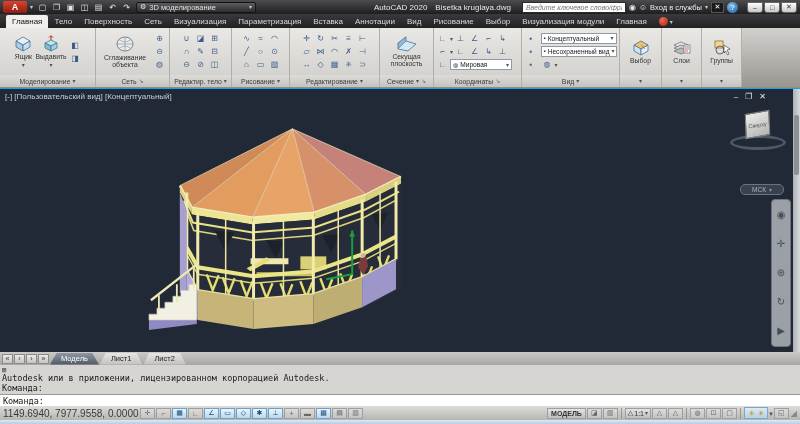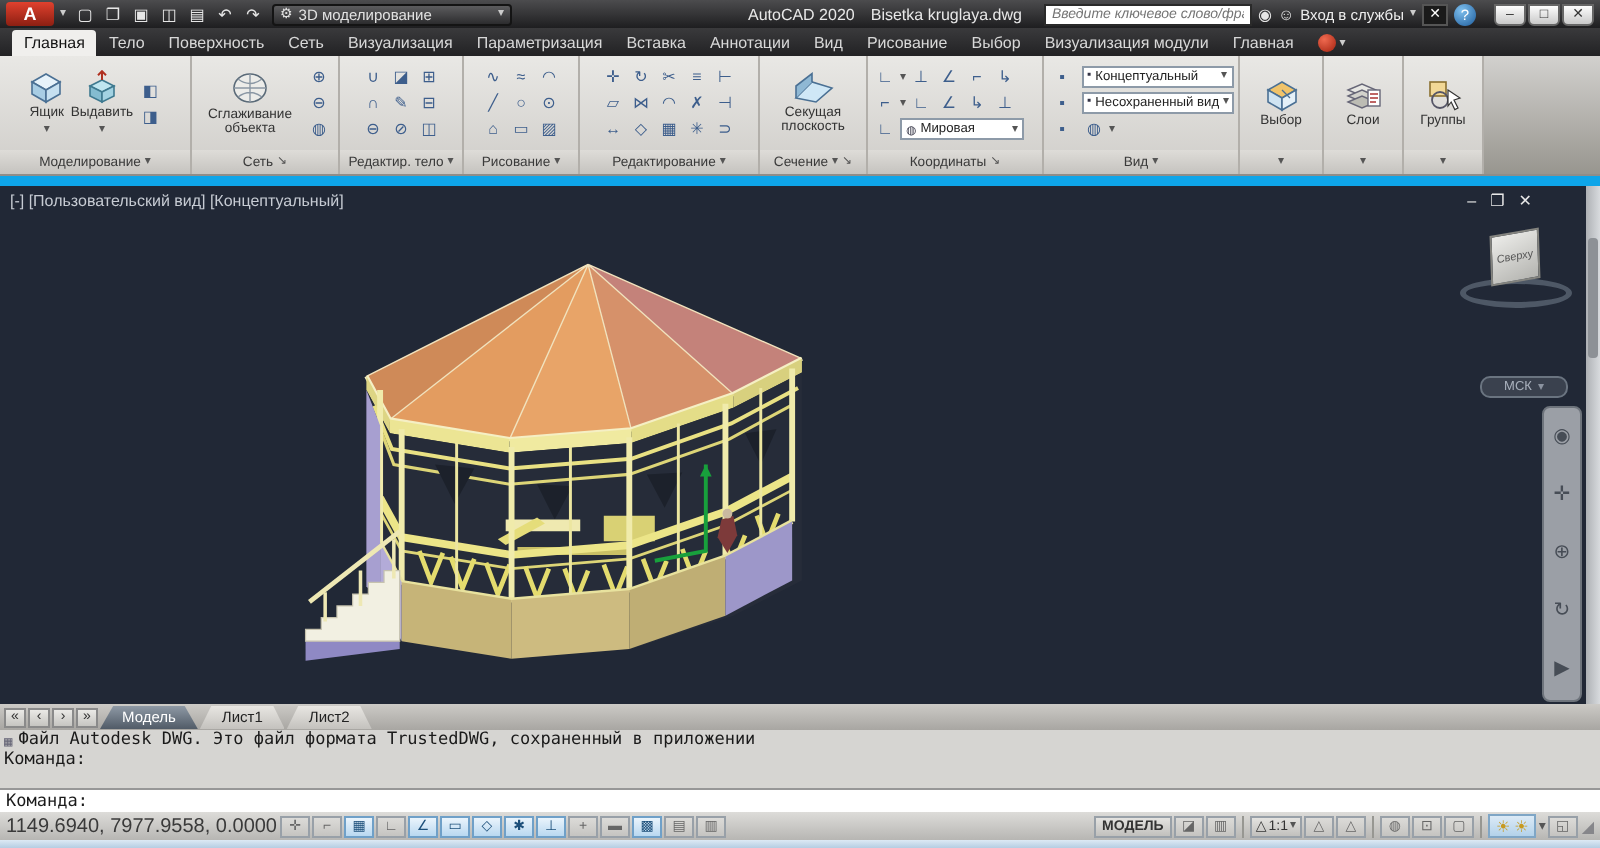--- a/index.html
+++ b/index.html
@@ -35,21 +35,21 @@
 .bb{display:flex;flex-direction:column;align-items:center;justify-content:center;font-size:6.8px;color:#333;line-height:1.05;text-align:center;gap:1px}
 .mini{width:13px;height:12px;display:flex;align-items:center;justify-content:center;font-size:8px;color:#3d5e8c}
 .mcol{display:flex;flex-direction:column;gap:1px}
 .mrow{display:flex;gap:1px;align-items:center}
 .g3{display:grid;grid-template-rows:repeat(3,13px);grid-auto-flow:column;column-gap:1px;align-items:center}
 .arr{font-size:6px;color:#555;line-height:1}
 .dd{display:flex;align-items:center;gap:2px;background:#fff;border:1px solid #8d9aa8;height:11px;font-size:6.6px;color:#222;padding:0 2px;white-space:nowrap}
 .dd .di{font-size:6px;color:#334}
 .pnl-spacer{flex:1;background:linear-gradient(#d2d1ce,#98968f);border-right:none}
 
-.viewport{position:absolute;top:88px;left:0;right:0;height:264px;background:#212836;border-top:5px solid #0ea5e9}
+.viewport{position:absolute;top:88px;left:0;right:0;height:264px;background:#212836;border-top:1px solid #0ea5e9}
 .vplabel{position:absolute;left:5px;top:3px;font-size:8px;color:#c6cbd3;z-index:3}
 .vpbtns{position:absolute;right:34px;top:3px;display:flex;gap:7px;color:#e8e8e8;font-size:8px;z-index:3}
 .modelsvg{position:absolute;inset:0;width:100%;height:100%}
 .vcube{position:absolute;right:20px;top:20px;width:44px;height:50px;z-index:3}
 .vring{position:absolute;left:-6px;top:26px;width:56px;height:15px;border:3px solid #4e5866;border-radius:50%}
 .vc{position:absolute;left:9px;top:3px;width:25px;height:25px;background:linear-gradient(160deg,#ecece9,#b4b4b0);border:1px solid #84847f;transform:rotate(-10deg) skewX(-8deg);font-size:5.5px;color:#555;display:flex;align-items:center;justify-content:center}
 .wcs{position:absolute;right:16px;top:95px;width:44px;height:11px;border:1px solid #6a7480;border-radius:5px;background:rgba(150,156,166,.22);color:#a8b0bc;font-size:6.5px;display:flex;align-items:center;justify-content:center;gap:3px;z-index:3}
 .navbar{position:absolute;right:9px;top:110px;width:20px;height:148px;background:rgba(176,180,186,.85);border:1px solid #6e747c;border-radius:4px;display:flex;flex-direction:column;align-items:center;justify-content:space-around;z-index:3;color:#474d56;font-size:10px}
 .navbar .ni{line-height:1}
 .vscroll{position:absolute;right:0;top:0;bottom:0;width:7px;background:linear-gradient(90deg,#aeb1b5,#d8dbde);z-index:2}
@@ -494,22 +494,24 @@
     <span class="lnav">»</span>
     <span class="ltab active">Модель</span>
     <span class="ltab inactive">Лист1</span>
     <span class="ltab inactive">Лист2</span>
   </div>
 
   <div class="cmd">
     <div class="cmdhist">
       <div class="cl">
         <span class="ticon">▦</span>
-        <span>Файл Autodesk DWG. Это файл формата TrustedDWG, сохраненный в приложении</span>
-      </div>
+      </div>
+      <div class="cl">
+          <span>Autodesk или в приложении, лицензированном корпорацией Autodesk.</span>
+        </div>
       <div class="cl">
           <span>Команда:</span>
         </div>
     </div>
     <div class="cmdin">
       <span>Команда:</span>
     </div>
   </div>
 
   <div class="status">

